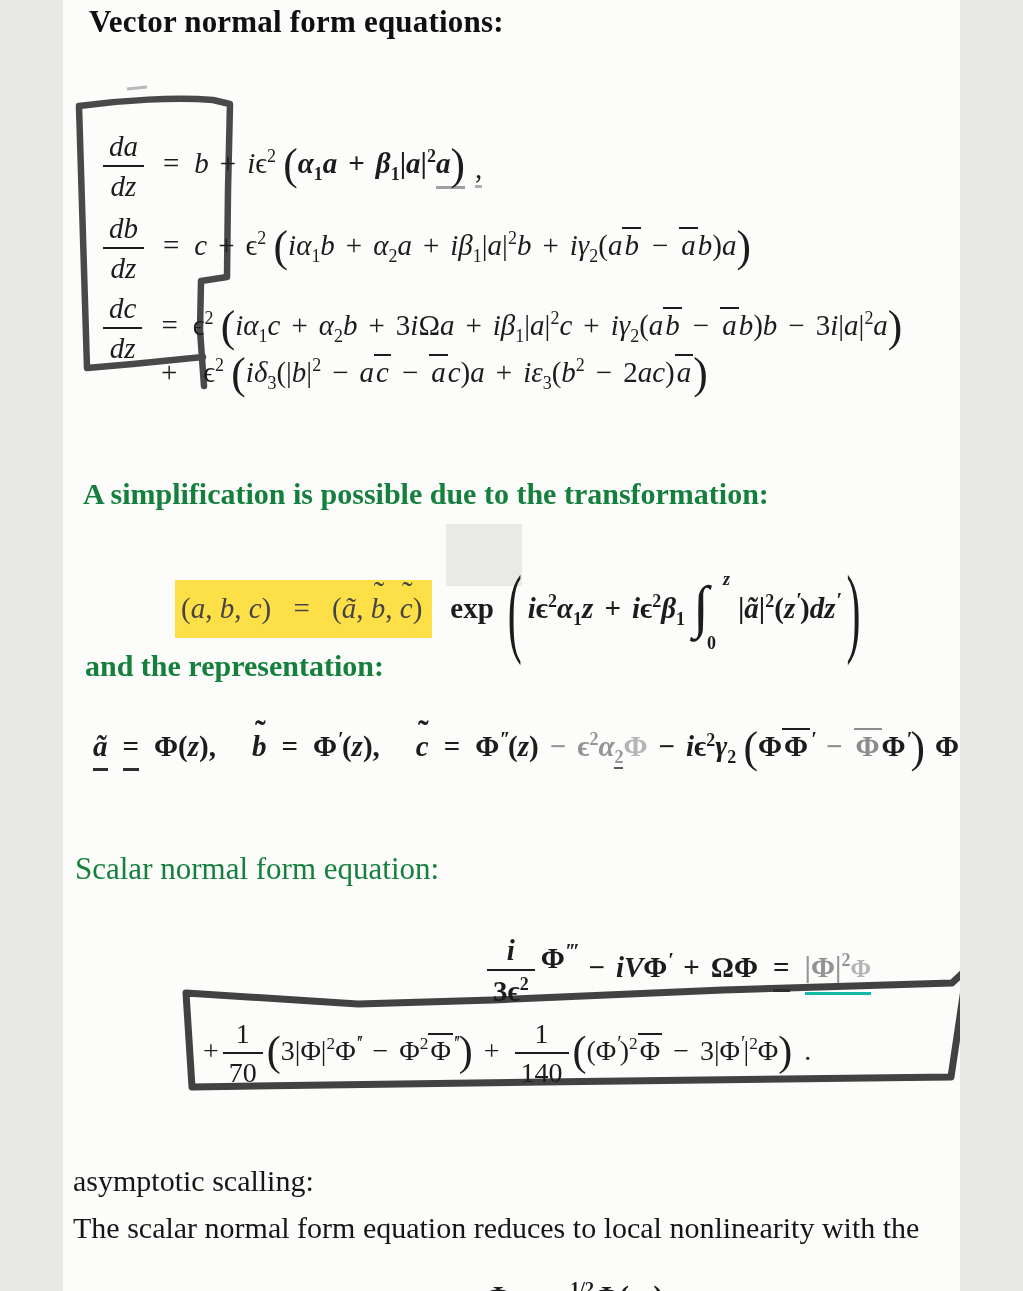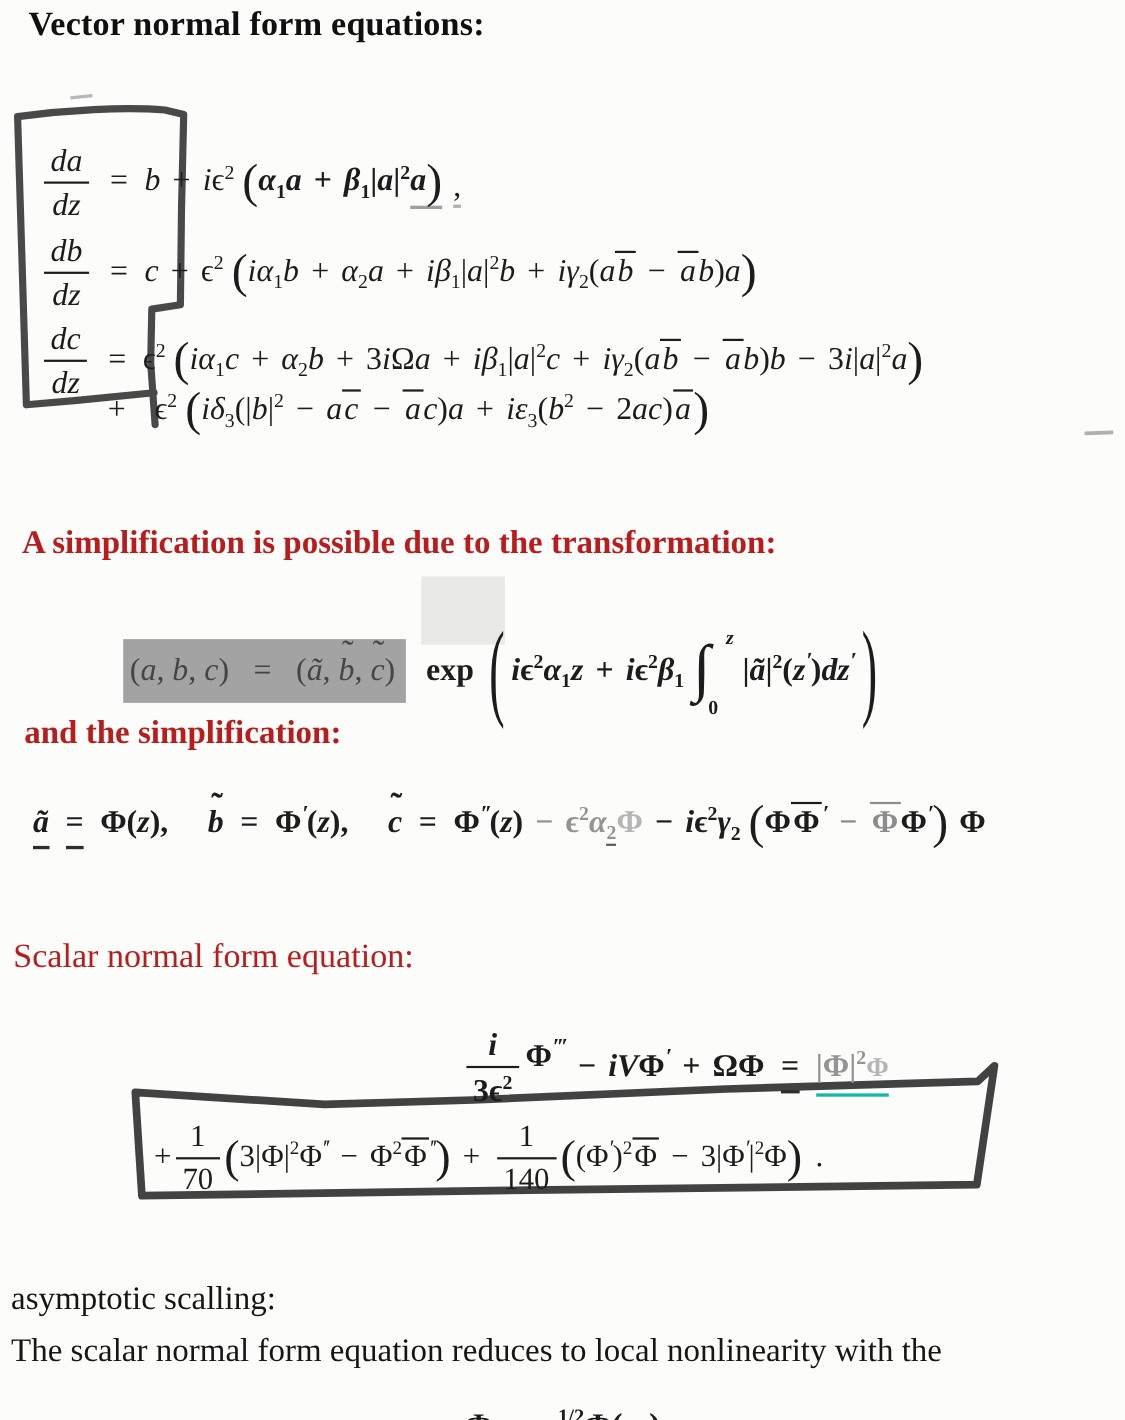--- a/index.html
+++ b/index.html
@@ -1,28 +1,28 @@
 <!DOCTYPE html>
 <html><head>
 <meta charset="utf-8">
 <style>
   html,body{margin:0;padding:0;background:#e8e8e6;}
   .page{
     position:relative;
-    width:1023px;height:1291px;
+    width:897px;height:1291px;
     margin:0 auto;
     background:#fcfcfa;
     font-family:"Liberation Serif","DejaVu Serif",serif;
     color:#1b1b1b;
     overflow:hidden;
   }
   .overlay{position:absolute;left:0;top:0;z-index:1;pointer-events:none;}
   .txt{position:absolute;z-index:2;}
   .title{left:26px;top:4px;font-size:31px;font-weight:700;color:#101010;letter-spacing:0.2px;}
-  .heading{font-size:30px;font-weight:700;color:#b91c1c;}
+  .heading{font-size:30px;font-weight:700;color:#15803d;}
   .h2{left:20px;top:477px;}
   .h3{left:22px;top:649px;}
   .h4{left:12px;top:851px;font-size:31px;font-weight:400;}
   .para{left:10px;top:1157px;font-size:30px;line-height:47px;color:#161616;width:1010px;}
 
   .eq{position:absolute;z-index:2;white-space:nowrap;font-size:29px;color:#1c1c1c;}
   .eq i{font-style:italic;}
   .b{font-weight:700;}
   .eq-da{left:36px;top:131px;}
   .eq-db{left:36px;top:213px;}
@@ -50,21 +50,21 @@
   .bar{display:inline-block;border-top:2.5px solid currentColor;padding:2px 2px 0 2px;line-height:1.02;}
   .td{position:relative;display:inline-block;}
   .td .tm{position:absolute;left:58%;top:-0.46em;transform:translateX(-50%);font-size:1.1em;font-style:normal;line-height:1;}
   .prm{font-size:0.72em;vertical-align:0.5em;letter-spacing:-2px;margin-left:1px;}
   .raise{position:relative;top:-9px;margin-left:2px;}
   .int{font-size:58px;font-weight:400;line-height:0;vertical-align:middle;position:relative;top:-4px;margin-left:8px;}
   .ilim{display:inline-flex;flex-direction:column;justify-content:space-between;height:82px;vertical-align:middle;font-size:18px;line-height:1;margin:0 8px 0 2px;}
   .ilim .iz{margin-left:12px;}
   .ilim .i0{margin-left:-4px;}
   .expw{font-weight:700;margin:0 8px 0 18px;text-align:right;}
-  .hl{background:#a3a3a3;color:#454545;padding:12px 10px 14px 6px;}
+  .hl{background:#fde047;color:#454545;padding:12px 10px 14px 6px;}
   .gul{border-bottom:3.5px solid #9f9f9f;padding-bottom:7px;}
   .gulr{border-bottom:3px solid #14b8a6;padding-bottom:9px;}
   .ulk{border-bottom:3px solid #2e2e2e;padding-bottom:6px;}
   .ulk2{border-bottom:2px solid #5a5a5a;}
   .cm{margin-left:10px;border-bottom:3px solid #b0b0b0;padding-bottom:1px;position:relative;top:5px;}
   .fade{color:#949494;}
   .fade2{color:#b5b5b5;}
   .fade3{color:#8c8c8c;}
   .sm{font-size:0.85em;}
   .dot{margin-left:12px;}
@@ -94,21 +94,21 @@
 
   <div class="eq eq-dc2"><span class="op0">+</span><span class="sp24"></span>ϵ<sup>2</sup> <span class="bp">(</span><i>i</i><i>δ</i><sub>3</sub>(|<i>b</i>|<sup>2</sup><span class="op">−</span><i>a</i><span class="bar"><i>c</i></span><span class="op">−</span><span class="bar"><i>a</i></span><i>c</i>)<i>a</i><span class="op">+</span><i>i</i><i>ε</i><sub>3</sub>(<i>b</i><sup>2</sup><span class="op">−</span>2<i>ac</i>)<span class="bar"><i>a</i></span><span class="bp">)</span></div>
 
   <div class="txt heading h2">A simplification is possible due to the transformation:</div>
 
   <div class="eq eq-transform"><span class="hl">(<i>a</i>, <i>b</i>, <i>c</i>) <span class="rel">=</span> (<i>ã</i>, <span class="td"><span class="tm">˜</span><i>b</i></span>, <span class="td"><span class="tm">˜</span><i>c</i></span>)</span><span class="expw">exp</span><span class="tp">(</span><span class="b"><i>i</i>ϵ<sup>2</sup><i>α</i><sub>1</sub><i>z</i><span class="op">+</span><i>i</i>ϵ<sup>2</sup><i>β</i><sub>1</sub><span class="int">∫</span><span class="ilim">
           <span class="iz"><i>z</i></span>
           <span class="i0">0</span>
         </span>|<i>ã</i>|<sup>2</sup>(<i>z</i><span class="prm">′</span>)<i>dz</i><span class="prm">′</span></span><span class="tp">)</span></div>
 
-  <div class="txt heading h3">and the simplification:</div>
+  <div class="txt heading h3">and the representation:</div>
 
   <div class="eq eq-rep"><span class="ulk"><i>ã</i></span><span class="rel ulk">=</span>Φ(<i>z</i>),<span class="gap"></span><span class="td"><span class="tm">˜</span><i>b</i></span><span class="rel">=</span>Φ<span class="prm">′</span>(<i>z</i>),<span class="gap"></span><span class="td"><span class="tm">˜</span><i>c</i></span><span class="rel">=</span>Φ<span class="prm">′′</span>(<i>z</i>)<span class="fade"><span class="op">−</span>ϵ<sup>2</sup><i>α</i><sub><span class="ulk2">2</span></sub><span class="fade2">Φ</span></span><span class="op">−</span><i>i</i>ϵ<sup>2</sup><i>γ</i><sub>2</sub> <span class="bp">(</span>Φ<span class="bar">Φ</span><span class="prm">′</span><span class="fade3"><span class="op">−</span><span class="bar">Φ</span></span>Φ<span class="prm">′</span><span class="bp">)</span><span class="sp10"></span>Φ</div>
 
   <div class="txt heading h4">Scalar normal form equation:</div>
 
   <div class="eq eq-scalar1"><span class="frac"><span class="n"><i>i</i></span><span class="d">3ϵ<sup>2</sup></span></span><span class="raise">Φ<span class="prm">′′′</span></span><span class="op">−</span><i>iV</i>Φ<span class="prm">′</span><span class="op">+</span>ΩΦ<span class="rel ulk">=</span><span class="fade gulr">|Φ|<sup>2</sup><span class="fade2 sm">Φ</span></span></div>
 
   <div class="eq eq-scalar2"><span class="op0">+</span><span class="frac"><span class="n">1</span><span class="d">70</span></span><span class="bp">(</span>3|Φ|<sup>2</sup>Φ<span class="prm">′′</span><span class="op">−</span>Φ<sup>2</sup><span class="bar">Φ</span><span class="prm">′′</span><span class="bp">)</span><span class="op">+</span><span class="frac"><span class="n">1</span><span class="d">140</span></span><span class="bp">(</span>(Φ<span class="prm">′</span>)<sup>2</sup><span class="bar">Φ</span><span class="op">−</span>3|Φ<span class="prm">′</span>|<sup>2</sup>Φ<span class="bp">)</span><span class="dot">.</span></div>
 
   <div class="txt para">

